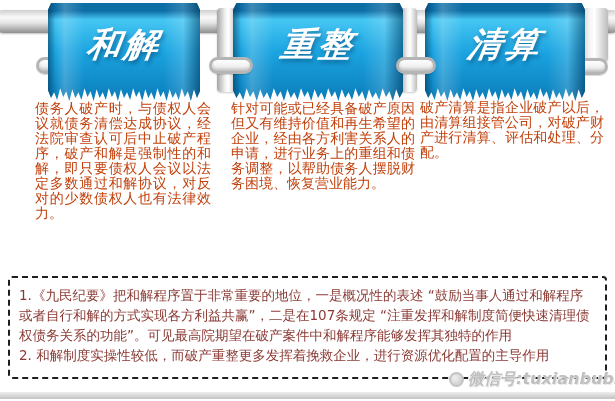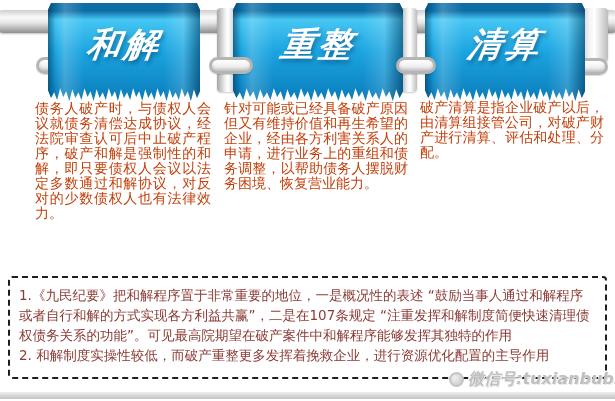--- a/index.html
+++ b/index.html
@@ -47,21 +47,21 @@
   .banner-title{
     color:#fff;font-size:34px;font-weight:bold;font-style:italic;letter-spacing:3px;
     transform:skewX(-8deg);text-shadow:2px 3px 4px rgba(0,40,80,.45);white-space:nowrap;
   }
   
   .col{
     position:absolute;top:101px;color:#c2410c;font-size:14px;line-height:15px;
     text-align:justify;letter-spacing:0;
   }
   .col-1{left:35px;width:176px;}
-  .col-2{left:224px;width:184px;}
+  .col-2{left:231px;width:184px;}
   .col-3{left:420px;width:184px;font-family:Liberation Mono, monospace;}
   
   .notes{
     position:absolute;left:8px;top:276px;width:577px;height:85px;
     border:2px dashed #1f1f1f;border-radius:4px;padding:7px 9px;
     color:#8a3a34;font-size:13.5px;line-height:20px;overflow:hidden;
   }
   .notes p{margin:0;}
   
   .watermark{

